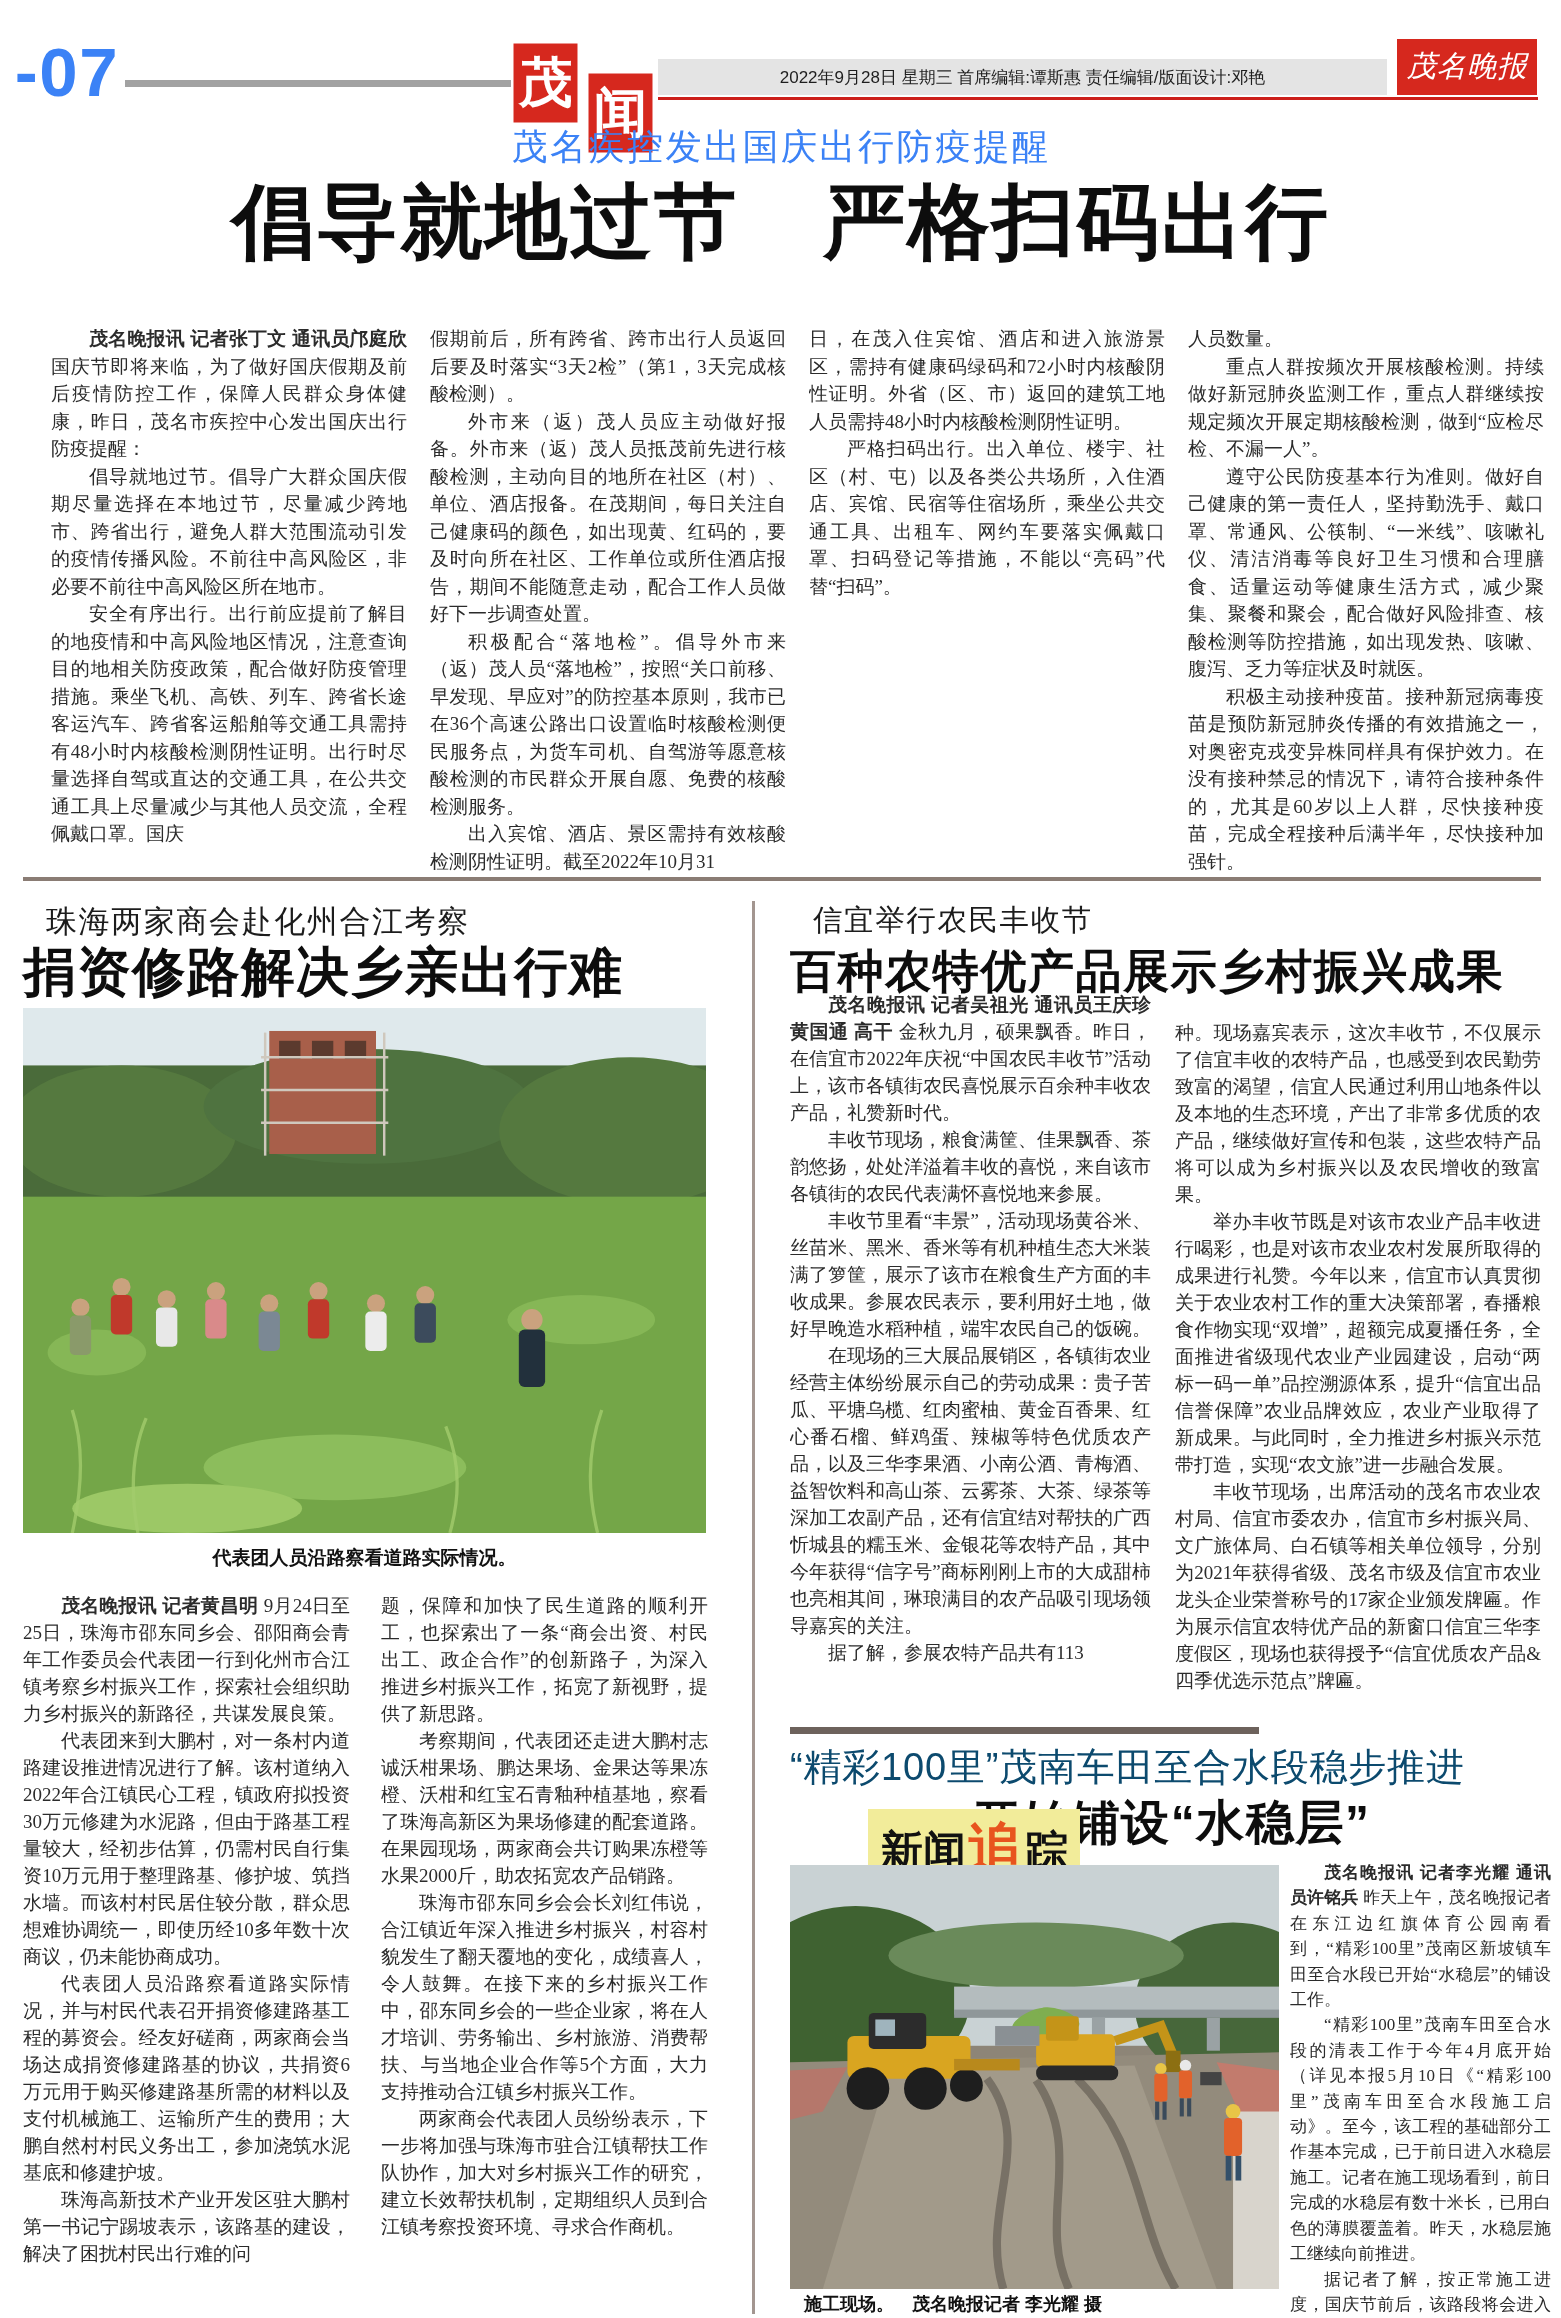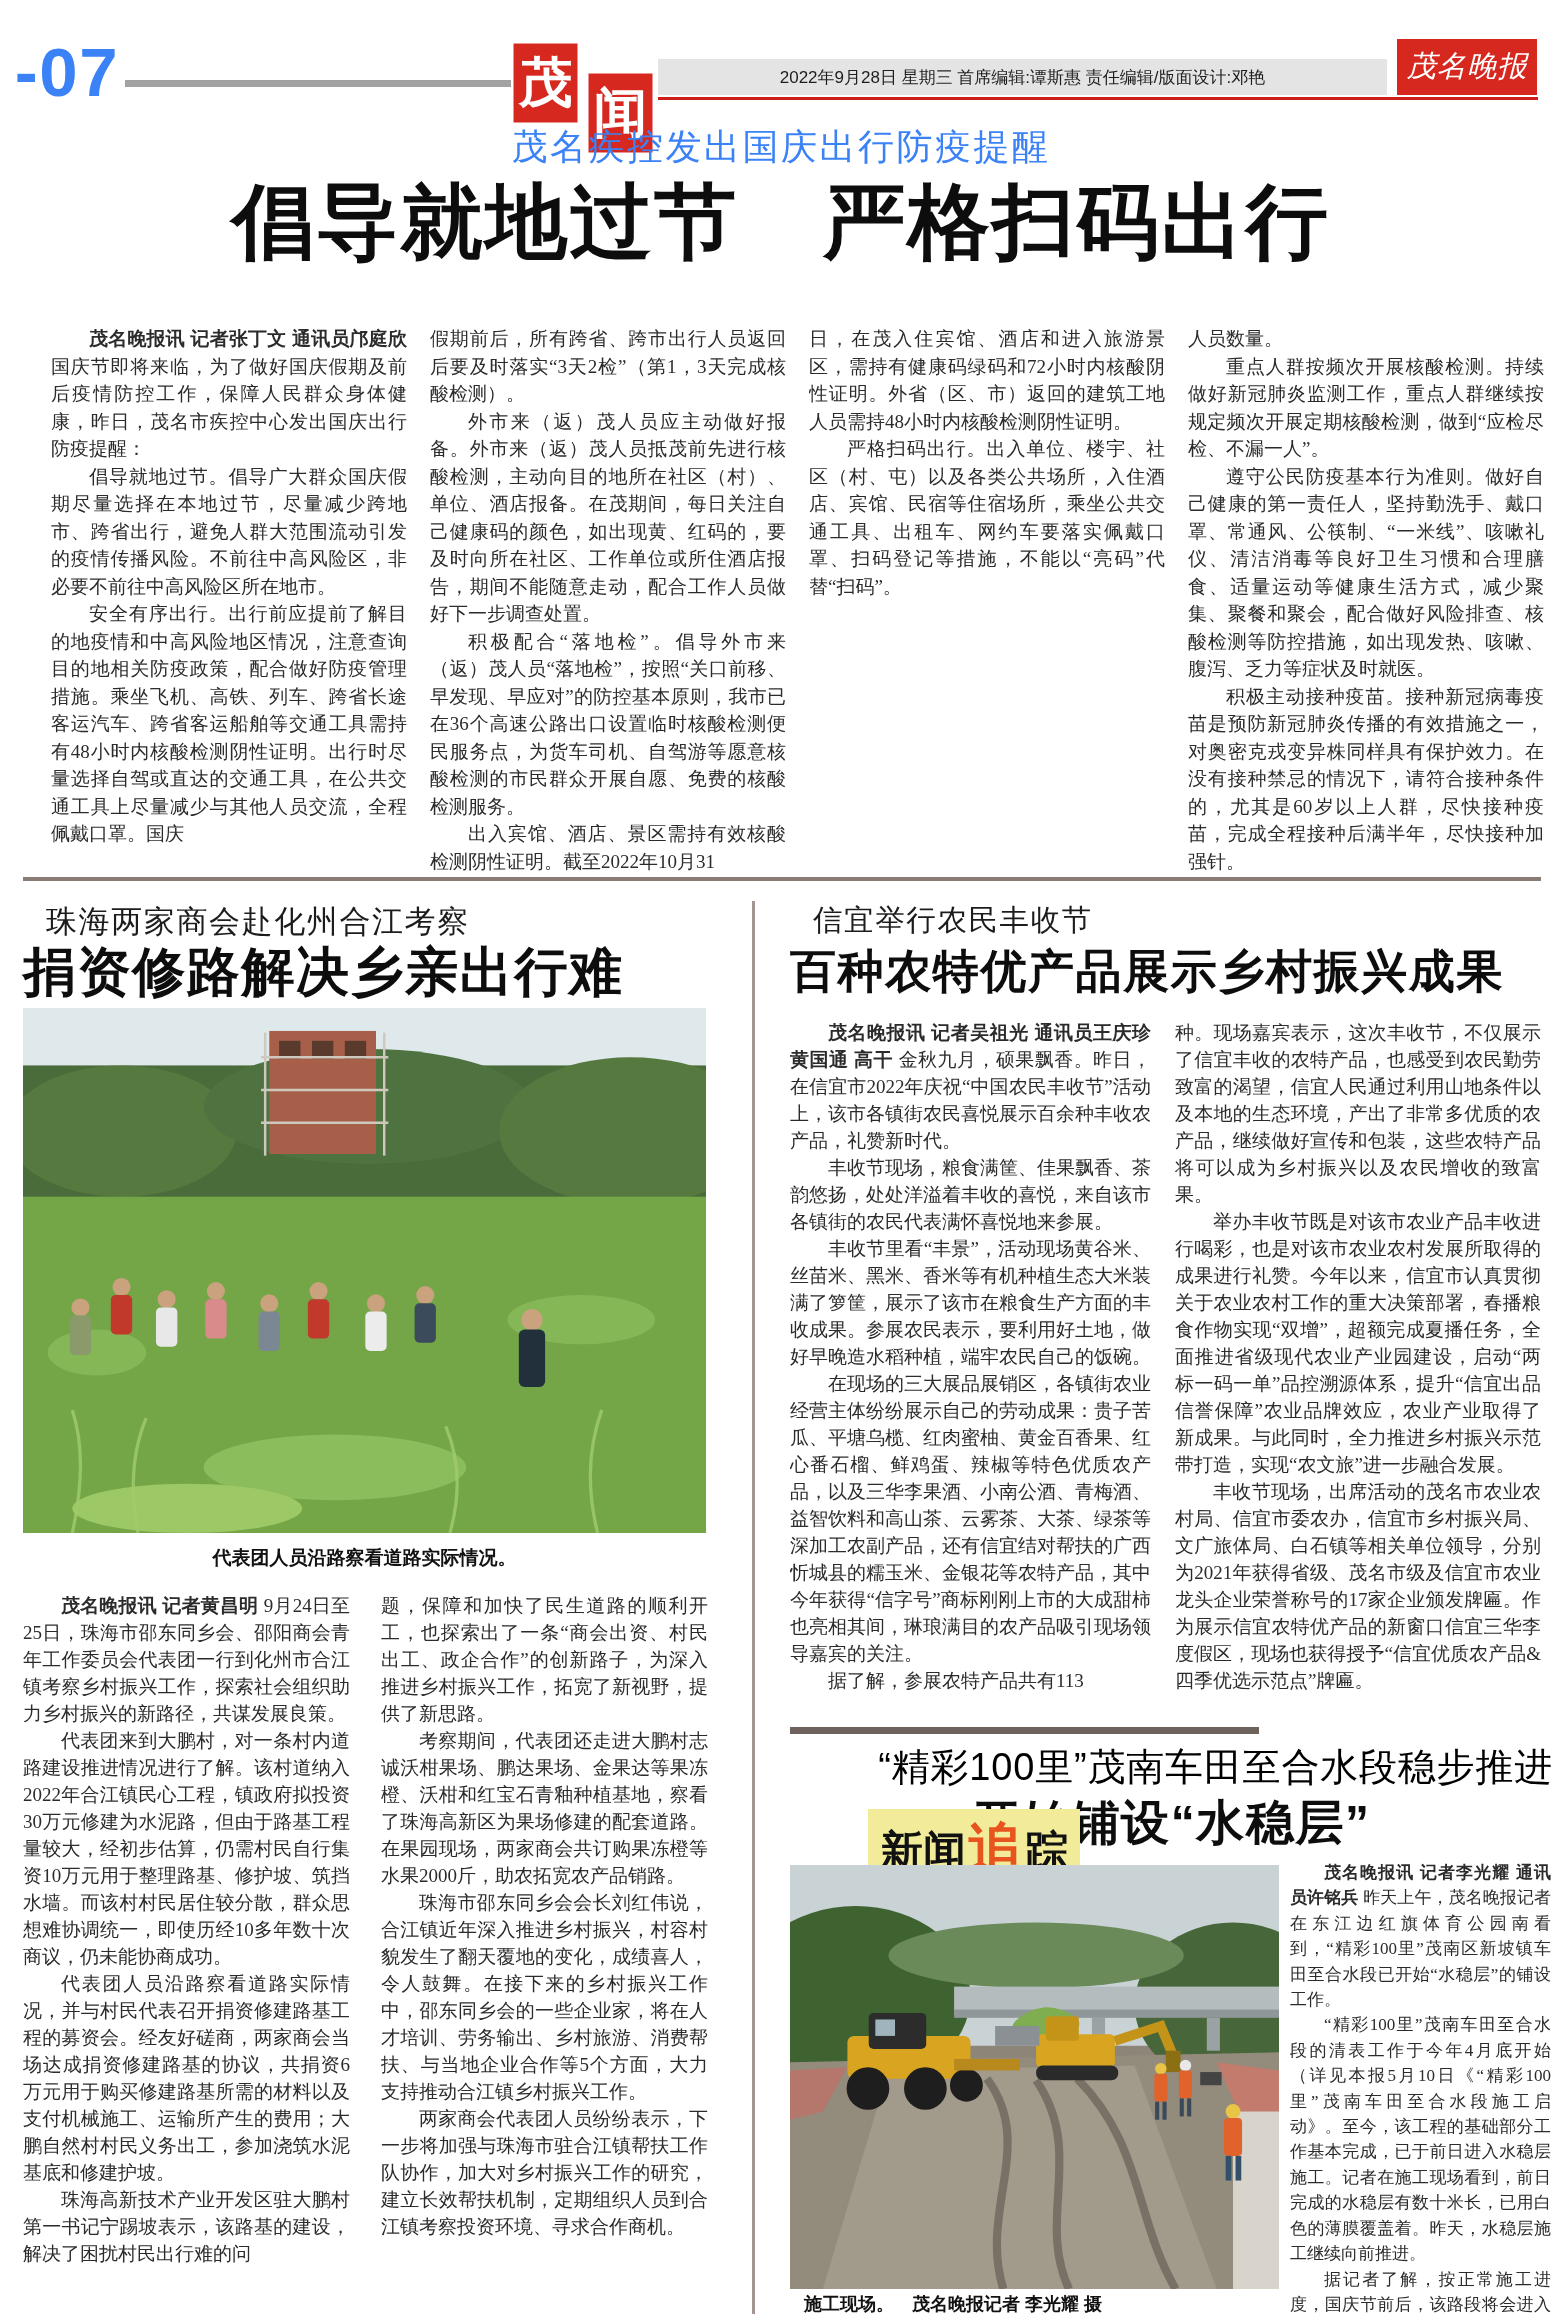--- a/index.html
+++ b/index.html
@@ -186,35 +186,35 @@
       <p class="para">考察期间，代表团还走进大鹏村志诚沃柑果场、鹏达果场、金果达等果冻橙、沃柑和红宝石青釉种植基地，察看了珠海高新区为果场修建的配套道路。在果园现场，两家商会共订购果冻橙等水果2000斤，助农拓宽农产品销路。</p>
       <p class="para">珠海市邵东同乡会会长刘红伟说，合江镇近年深入推进乡村振兴，村容村貌发生了翻天覆地的变化，成绩喜人，令人鼓舞。在接下来的乡村振兴工作中，邵东同乡会的一些企业家，将在人才培训、劳务输出、乡村旅游、消费帮扶、与当地企业合作等5个方面，大力支持推动合江镇乡村振兴工作。</p>
       <p class="para">两家商会代表团人员纷纷表示，下一步将加强与珠海市驻合江镇帮扶工作队协作，加大对乡村振兴工作的研究，建立长效帮扶机制，定期组织人员到合江镇考察投资环境、寻求合作商机。</p>
     </div>
 
   <div class="abs vrule" style="left:752px;top:901px;width:2.5px;height:1413px;"></div>
 
   <div class="abs kicker-sub" style="left:790px;top:901px;font-size:29.5px;">信宜举行农民丰收节</div>
   <div class="abs headline-sub" style="left:790px;top:941px;font-size:46px;width:763px;">百种农特优产品展示乡村振兴成果</div>
 
-  <div class="abs col body-m" style="left:790px;top:1019px;width:361px;height:671px;">
+  <div class="abs col body-m" style="left:790px;top:991px;width:361px;height:671px;">
       <p class="para"><b class="lead">茂名晚报讯 记者吴祖光 通讯员王庆珍 黄国通 高干 </b>金秋九月，硕果飘香。昨日，在信宜市2022年庆祝“中国农民丰收节”活动上，该市各镇街农民喜悦展示百余种丰收农产品，礼赞新时代。</p>
       <p class="para">丰收节现场，粮食满筐、佳果飘香、茶韵悠扬，处处洋溢着丰收的喜悦，来自该市各镇街的农民代表满怀喜悦地来参展。</p>
       <p class="para">丰收节里看“丰景”，活动现场黄谷米、丝苗米、黑米、香米等有机种植生态大米装满了箩筐，展示了该市在粮食生产方面的丰收成果。参展农民表示，要利用好土地，做好早晚造水稻种植，端牢农民自己的饭碗。</p>
       <p class="para">在现场的三大展品展销区，各镇街农业经营主体纷纷展示自己的劳动成果：贵子苦瓜、平塘乌榄、红肉蜜柚、黄金百香果、红心番石榴、鲜鸡蛋、辣椒等特色优质农产品，以及三华李果酒、小南公酒、青梅酒、益智饮料和高山茶、云雾茶、大茶、绿茶等深加工农副产品，还有信宜结对帮扶的广西忻城县的糯玉米、金银花等农特产品，其中今年获得“信字号”商标刚刚上市的大成甜柿也亮相其间，琳琅满目的农产品吸引现场领导嘉宾的关注。</p>
       <p class="para">据了解，参展农特产品共有113</p>
     </div>
   <div class="abs col body-m" style="left:1175px;top:1019px;width:366px;height:671px;">
       <p class="para cont">种。现场嘉宾表示，这次丰收节，不仅展示了信宜丰收的农特产品，也感受到农民勤劳致富的渴望，信宜人民通过利用山地条件以及本地的生态环境，产出了非常多优质的农产品，继续做好宣传和包装，这些农特产品将可以成为乡村振兴以及农民增收的致富果。</p>
       <p class="para">举办丰收节既是对该市农业产品丰收进行喝彩，也是对该市农业农村发展所取得的成果进行礼赞。今年以来，信宜市认真贯彻关于农业农村工作的重大决策部署，春播粮食作物实现“双增”，超额完成夏播任务，全面推进省级现代农业产业园建设，启动“两标一码一单”品控溯源体系，提升“信宜出品 信誉保障”农业品牌效应，农业产业取得了新成果。与此同时，全力推进乡村振兴示范带打造，实现“农文旅”进一步融合发展。</p>
       <p class="para">丰收节现场，出席活动的茂名市农业农村局、信宜市委农办，信宜市乡村振兴局、文广旅体局、白石镇等相关单位领导，分别为2021年获得省级、茂名市级及信宜市农业龙头企业荣誉称号的17家企业颁发牌匾。作为展示信宜农特优产品的新窗口信宜三华李度假区，现场也获得授予“信宜优质农产品&amp;四季优选示范点”牌匾。</p>
     </div>
 
   <div class="abs hrule-dark" style="left:790px;top:1727px;width:469px;height:6.6px;"></div>
-  <div class="abs" style="left:790px;top:1742px;width:763px;text-align:right;font-family:'Liberation Sans',sans-serif;font-size:38px;color:#000000;letter-spacing:0.8px;">“精彩100里”茂南车田至合水段稳步推进</div>
+  <div class="abs" style="left:790px;top:1742px;width:763px;text-align:left;font-family:'Liberation Sans',sans-serif;font-size:38px;color:#0c4a6e;letter-spacing:0.8px;">“精彩100里”茂南车田至合水段稳步推进</div>
   <div class="abs headline-sub" style="left:790px;top:1791px;width:763px;font-size:48px;text-align:center;">开始铺设“水稳层”</div>
 
   <div class="abs badge" style="left:868px;top:1809px;width:212px;height:64px;">
     <span class="b-black">新闻</span>
     <span class="b-accent">追</span>
     <span class="b-black">踪</span>
   </div>
   <div class="abs badge-underline" style="left:968px;top:1875px;width:140px;height:6.6px;"></div>
 
   <div class="abs" style="left:790px;top:1865px;width:489px;height:424px;">

